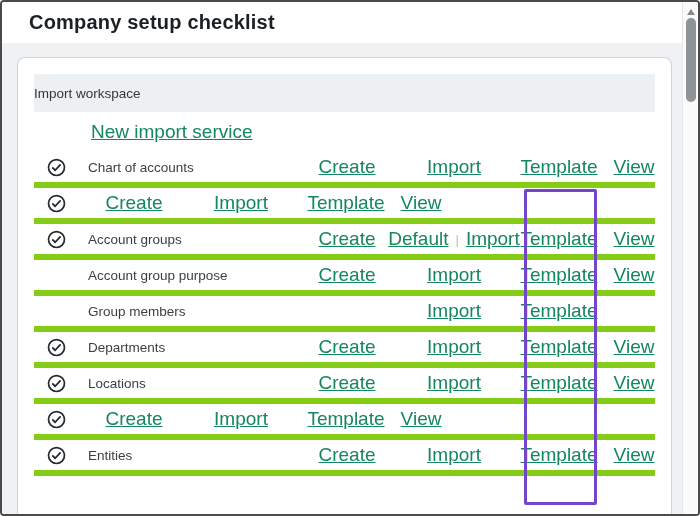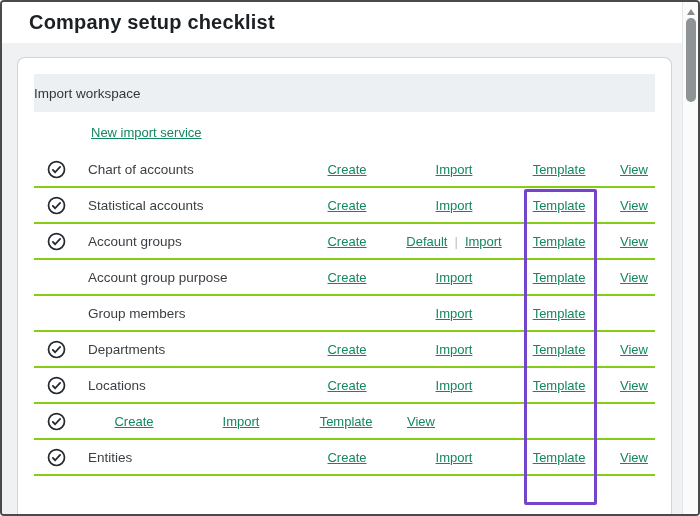--- a/index.html
+++ b/index.html
@@ -45,28 +45,28 @@
     font-size:13.5px; color:#33373b;
   }
   .band.second{ margin-top:0; }
 
   .link-row{
     height:40px; display:flex; align-items:center;
     padding-left:57px; background:#fff;
   }
 
   a.glink{
-    color:#148660; font-size:13px;
+    color:#148660; font-size:19px;
     text-decoration:underline; cursor:pointer; white-space:nowrap;
   }
 
   .rows{ }
   .row{
     height:36px; display:flex; align-items:center;
-    border-bottom:2px solid #84cc16;
+    border-bottom:6px solid #84cc16;
     background:#fff;
   }
   .cell{ display:flex; align-items:center; justify-content:center; }
   .icon-cell{ width:44px; justify-content:flex-start; padding-left:13px; }
   .label-cell{ flex:1; justify-content:flex-start; padding-left:10px; }
   .label-cell span{ font-size:13.5px; color:#3a3f44; }
   .col-create{ width:112px; }
   .col-import{ width:102px; white-space:nowrap; }
   .col-template{ width:108px; }
   .col-view{ width:42px; }
@@ -154,23 +154,20 @@
 
       <div class="row">
         <div class="cell icon-cell">
             <span class="check-icon">
               <svg width="19" height="19" viewBox="0 0 20 20">
                 <circle cx="10" cy="10" r="8.4" fill="none" stroke="#23292f" stroke-width="1.8"></circle>
                 <path d="M6.1 10.4l2.5 2.5 5.2-5.7" fill="none" stroke="#23292f" stroke-width="1.9" stroke-linecap="round" stroke-linejoin="round"></path>
               </svg>
             </span>
           </div>
-        <div class="cell label-cell">
-            <span>Statistical accounts</span>
-          </div>
         <div class="cell col-create">
             <a class="glink">Create</a>
           </div>
         <div class="cell col-import">
             <a class="glink">Import</a>
           </div>
         <div class="cell col-template">
             <a class="glink">Template</a>
           </div>
         <div class="cell col-view">

